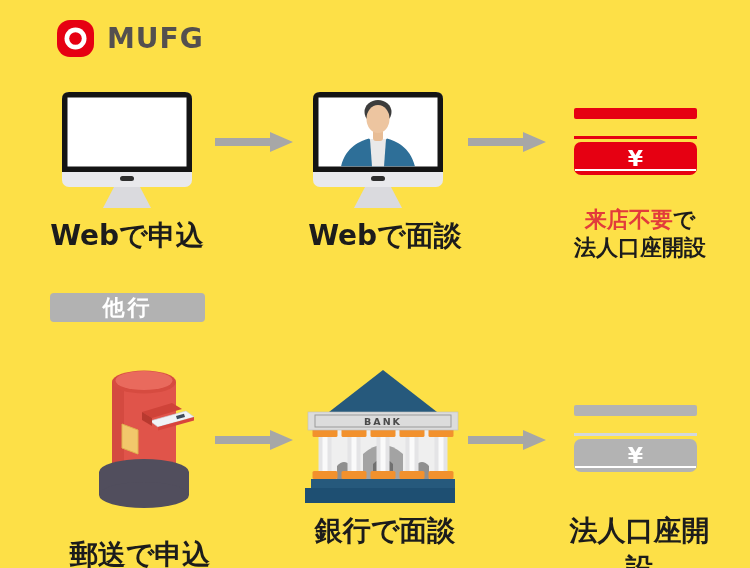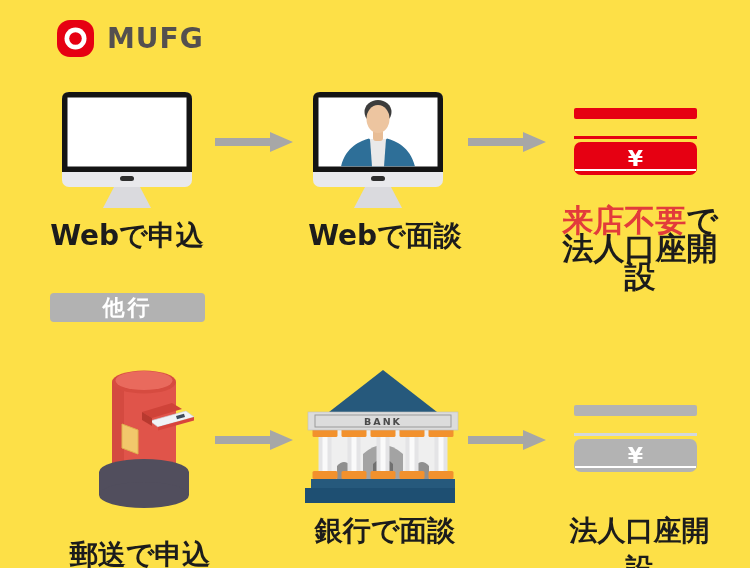--- a/index.html
+++ b/index.html
@@ -5,21 +5,21 @@
   html,body{margin:0;padding:0;background:#ffffff;}
   body{font-family:"DejaVu Sans","Liberation Sans",sans-serif;}
   .canvas{position:relative;width:750px;height:568px;background:#fde047;overflow:hidden;}
 
   
   .brand{position:absolute;left:57px;top:20px;display:flex;align-items:center;gap:13px;}
   .brand-text{font-size:28px;font-weight:bold;color:#54504f;letter-spacing:1px;}
 
   
   .step-label{position:absolute;text-align:center;font-size:28px;font-weight:bold;color:#1c1c1c;}
-  .label-2line{position:absolute;text-align:center;font-size:31px;font-weight:bold;color:#1c1c1c;line-height:28px;}
+  .label-2line{position:absolute;text-align:center;font-size:22px;font-weight:bold;color:#1c1c1c;line-height:28px;}
   .hl{color:#e23b3b;}
 
   
   .badge{position:absolute;left:50px;top:293px;width:155px;height:29px;background:#b2b2b2;border-radius:4px;
          display:flex;align-items:center;justify-content:center;color:#ffffff;font-size:22px;font-weight:600;letter-spacing:3px;}
 
   
   .passbook{position:absolute;width:123px;}
   .pb-bar{height:11px;border-radius:2px;}
   .pb-line{height:3px;margin-top:17px;}

